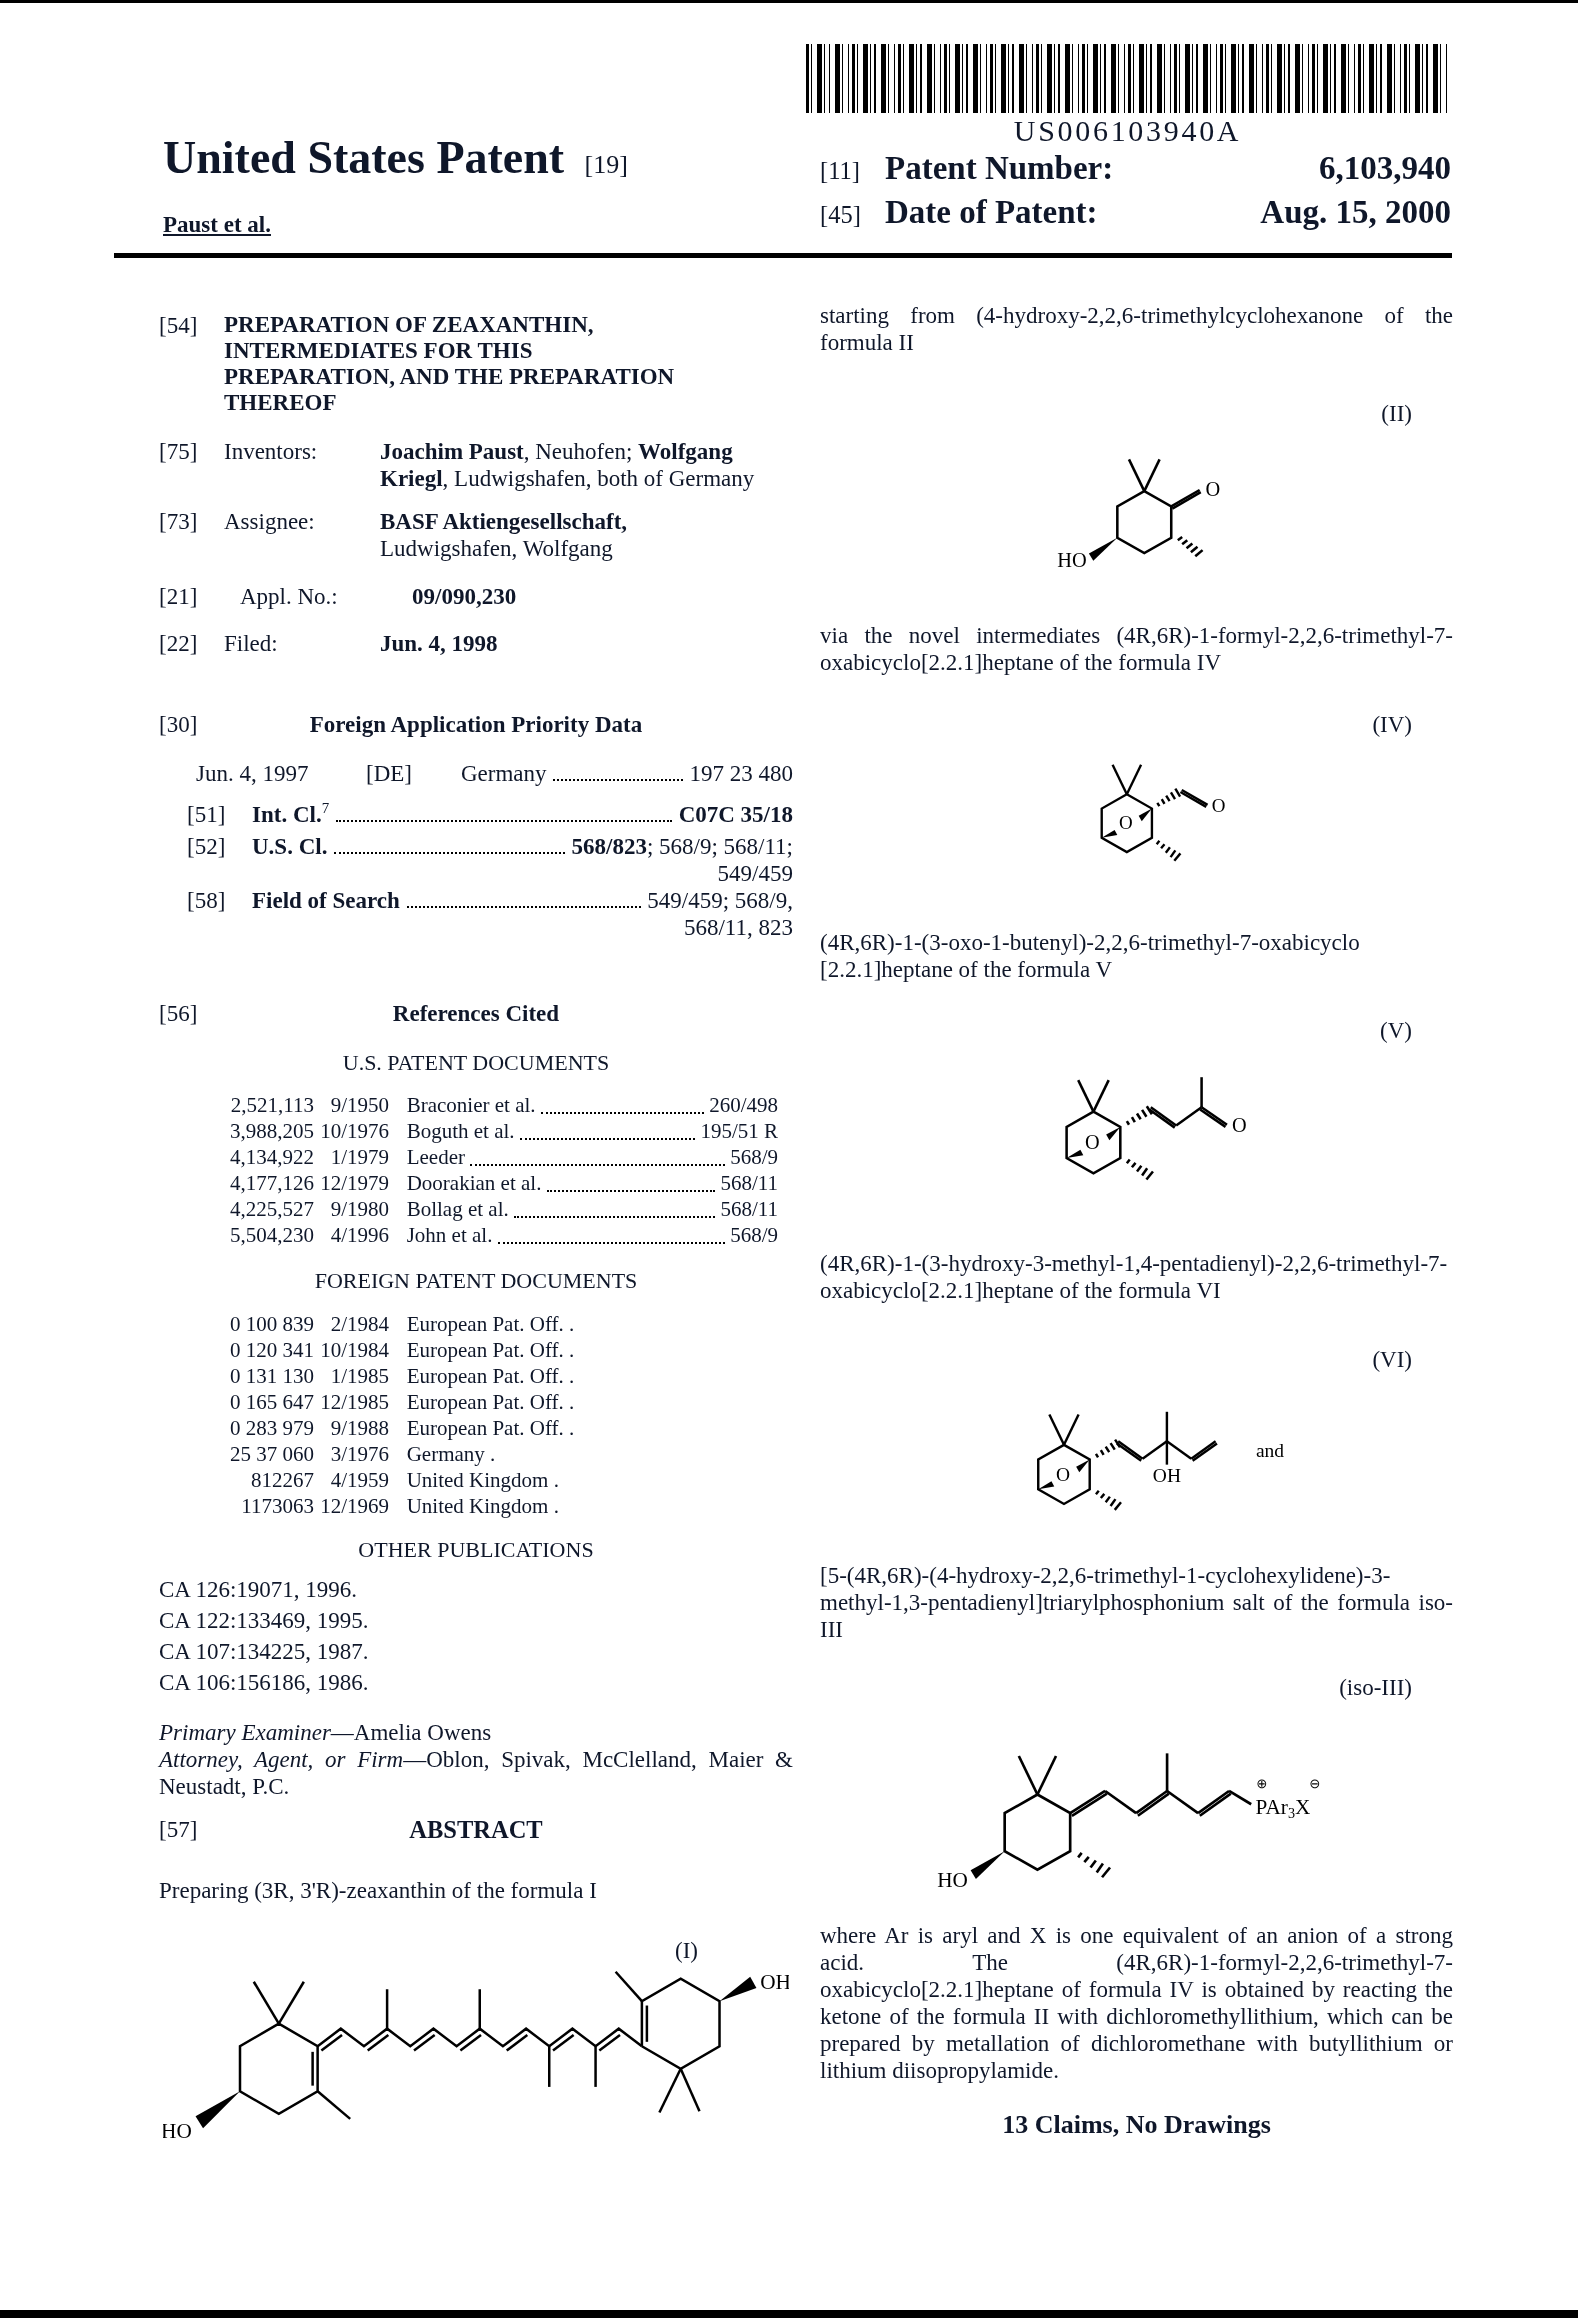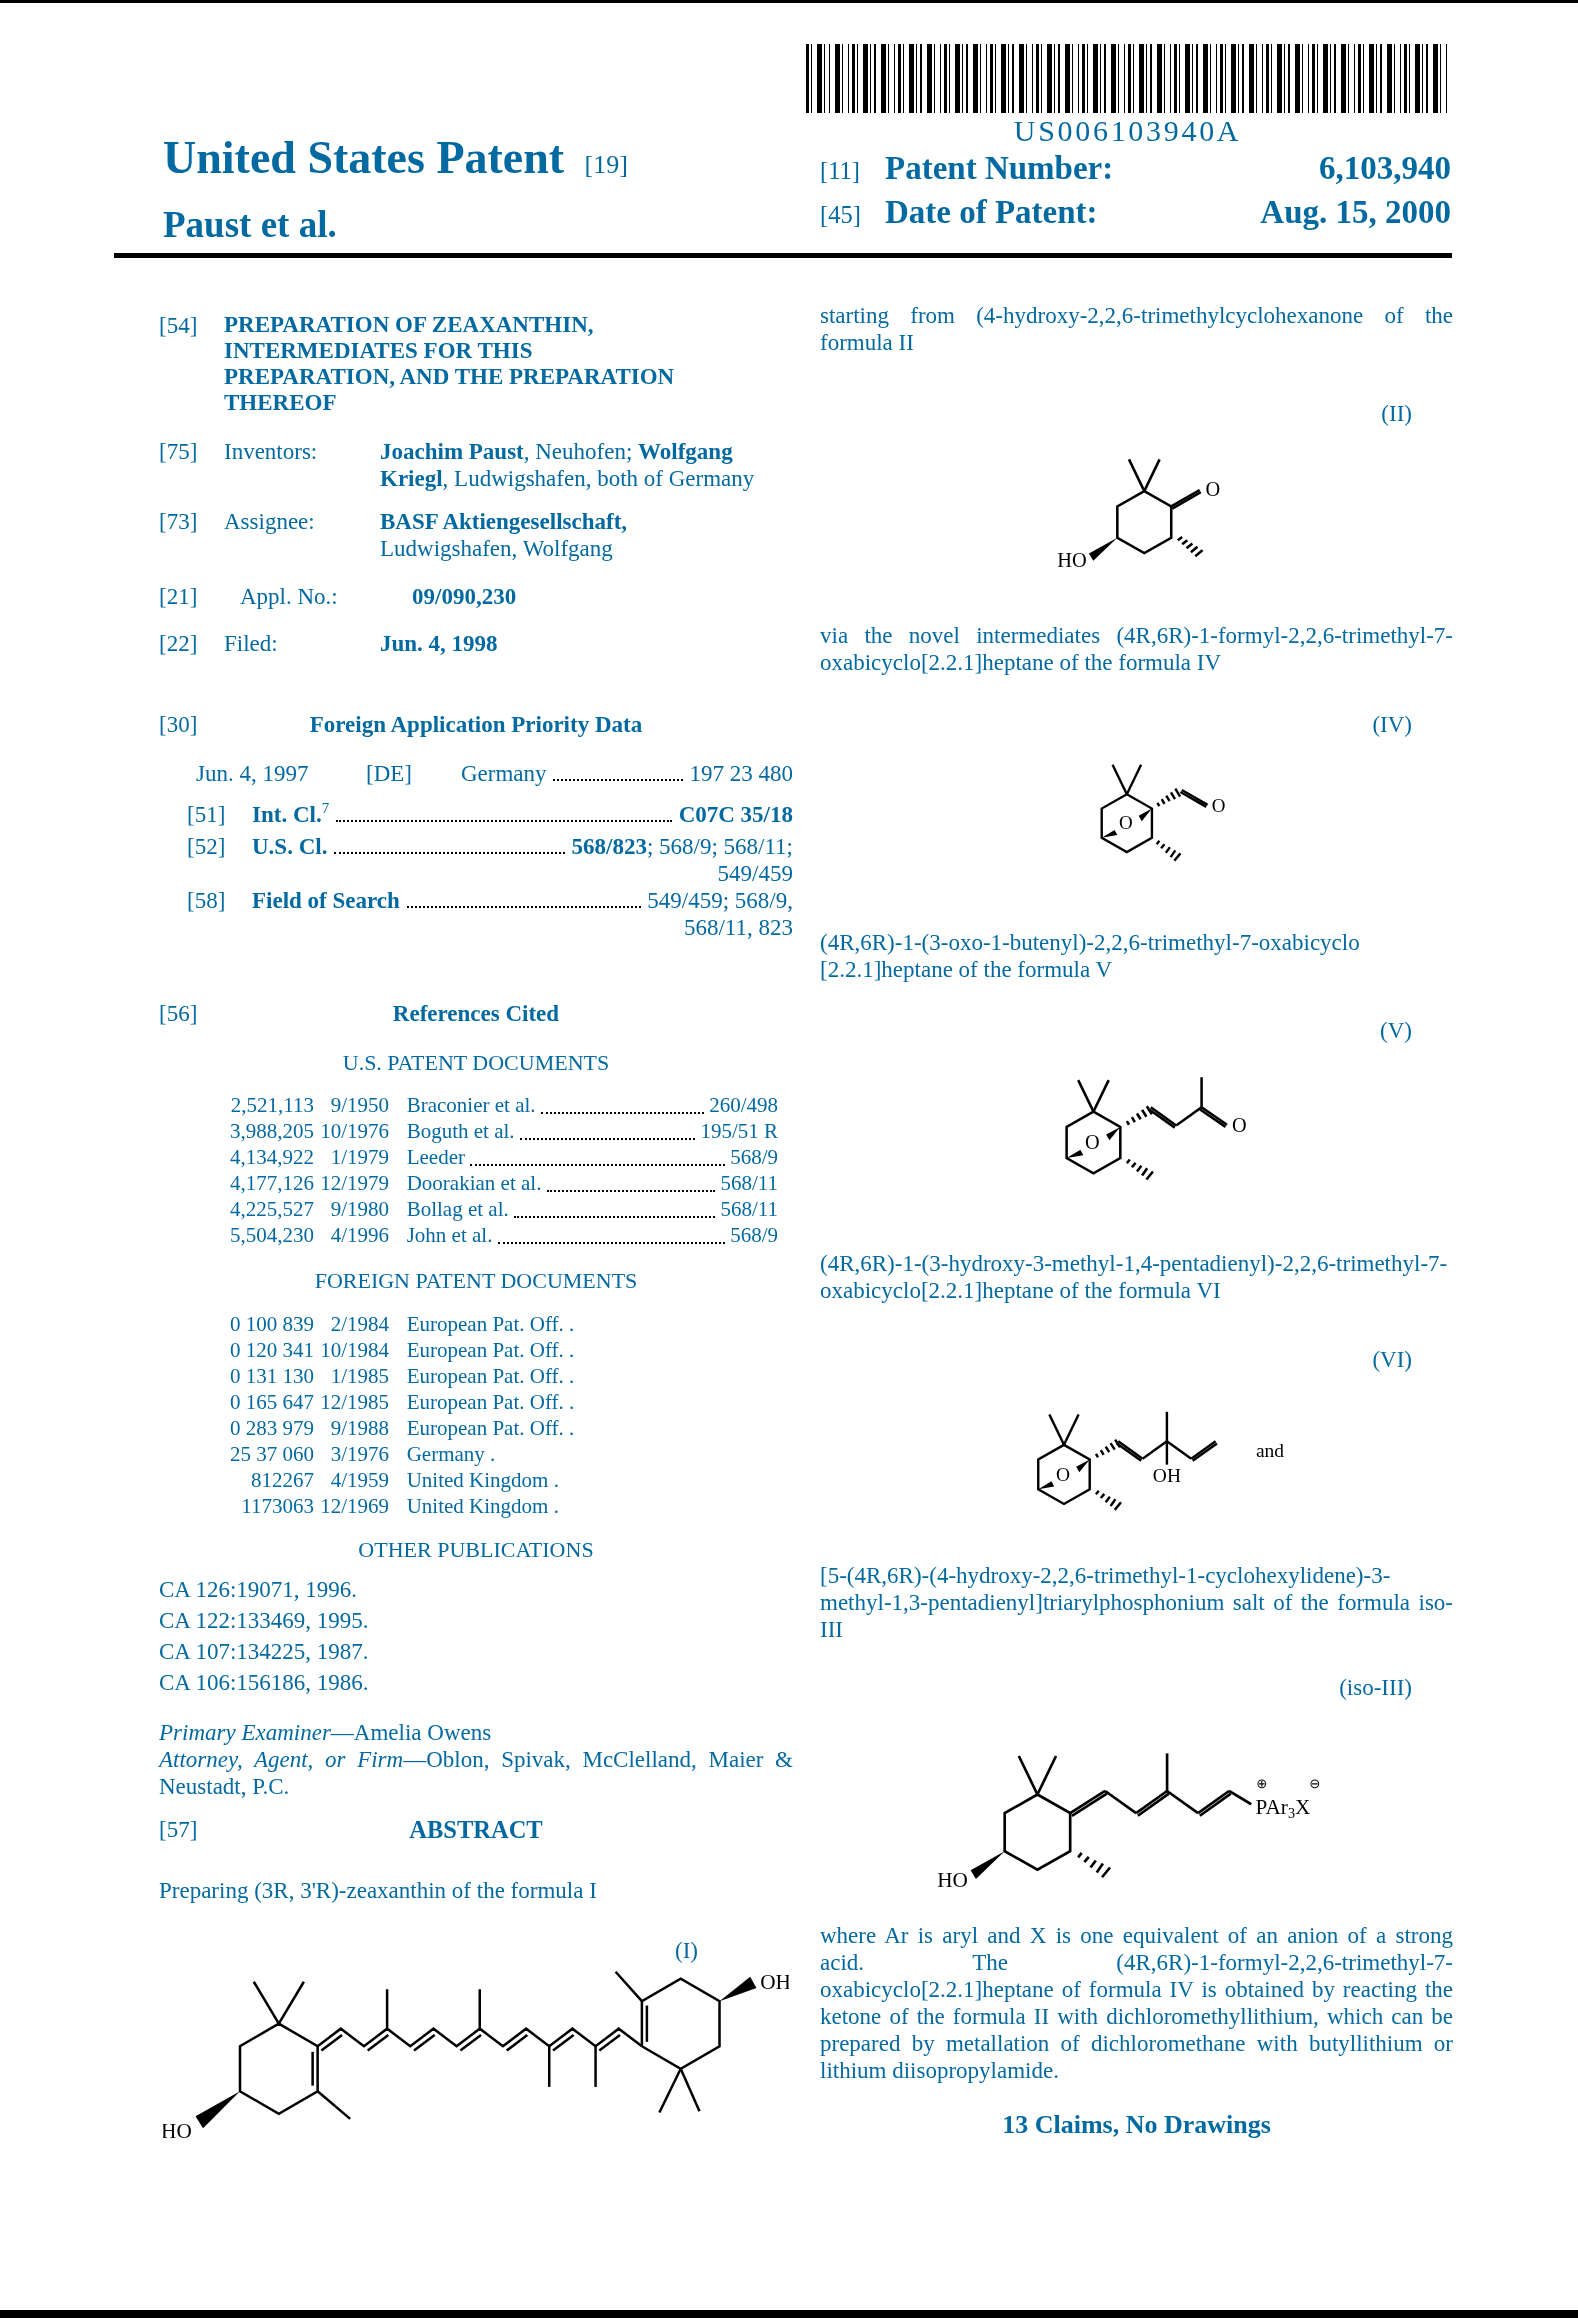--- a/index.html
+++ b/index.html
@@ -1,28 +1,28 @@
 <!DOCTYPE html>
 <html style="font-size:11px"><head>
 <meta charset="utf-8">
 <style>
   html,body{margin:0;padding:0;background:#888;}
-  .page{position:relative;width:1578px;height:2319px;background:#fff;color:#0369a1;
+  .page{position:relative;width:1578px;height:2319px;background:#fff;color:#0f172a;
         font-family:"Liberation Serif",serif;font-size:23px;line-height:27px;overflow:hidden;}
   .abs{position:absolute;}
   .scan-top{left:0;top:0;width:1578px;height:2.7px;background:#000;}
   .scan-bottom{left:0;top:2310px;width:1578px;height:8.2px;background:#000;}
   .barcode{left:806px;top:44px;width:643px;height:69px;
     background:repeating-linear-gradient(90deg,#000 0 2.7px,#fff 2.7px 4.8px,#000 4.8px 6.1px,#fff 6.1px 11px,
       #000 11px 15.6px,#fff 15.6px 17.7px,#000 17.7px 19px,#fff 19px 22.5px,#000 22.5px 24px,#fff 24px 29px,
       #000 29px 34px,#fff 34px 36px,#000 36px 37px,#fff 37px 42px,#000 42px 43px,#fff 43px 46px);}
   .bc-text{left:806px;top:117px;width:643px;text-align:center;font-size:30px;letter-spacing:2.7px;}
   .hdr-title{left:163px;top:133px;font-size:46px;font-weight:bold;line-height:49px;white-space:nowrap;}
   .t-bracket{font-size:26px;font-weight:normal;margin-left:20.4px;}
-  .hdr-party{left:163px;top:211px;font-size:37px;font-weight:bold;}
+  .hdr-party{left:163px;top:211px;font-size:23px;font-weight:bold;text-decoration:underline;}
   .hdr-right{left:820px;top:155px;width:631px;}
   .hr-row{display:flex;align-items:baseline;margin-bottom:15px;}
   .hr-bracket{font-size:24.5px;width:65px;flex:none;}
   .hr-label{font-size:33px;font-weight:bold;}
   .hr-value{margin-left:auto;font-size:33px;font-weight:bold;}
   .rule{left:114px;top:253px;width:1338px;height:4.8px;background:#000;}
   .col-left{left:159px;top:286px;width:634px;}
   .col-right{left:820px;top:286px;width:633px;}
   .sec{display:flex;}
   .bracket{width:65px;flex:none;}

